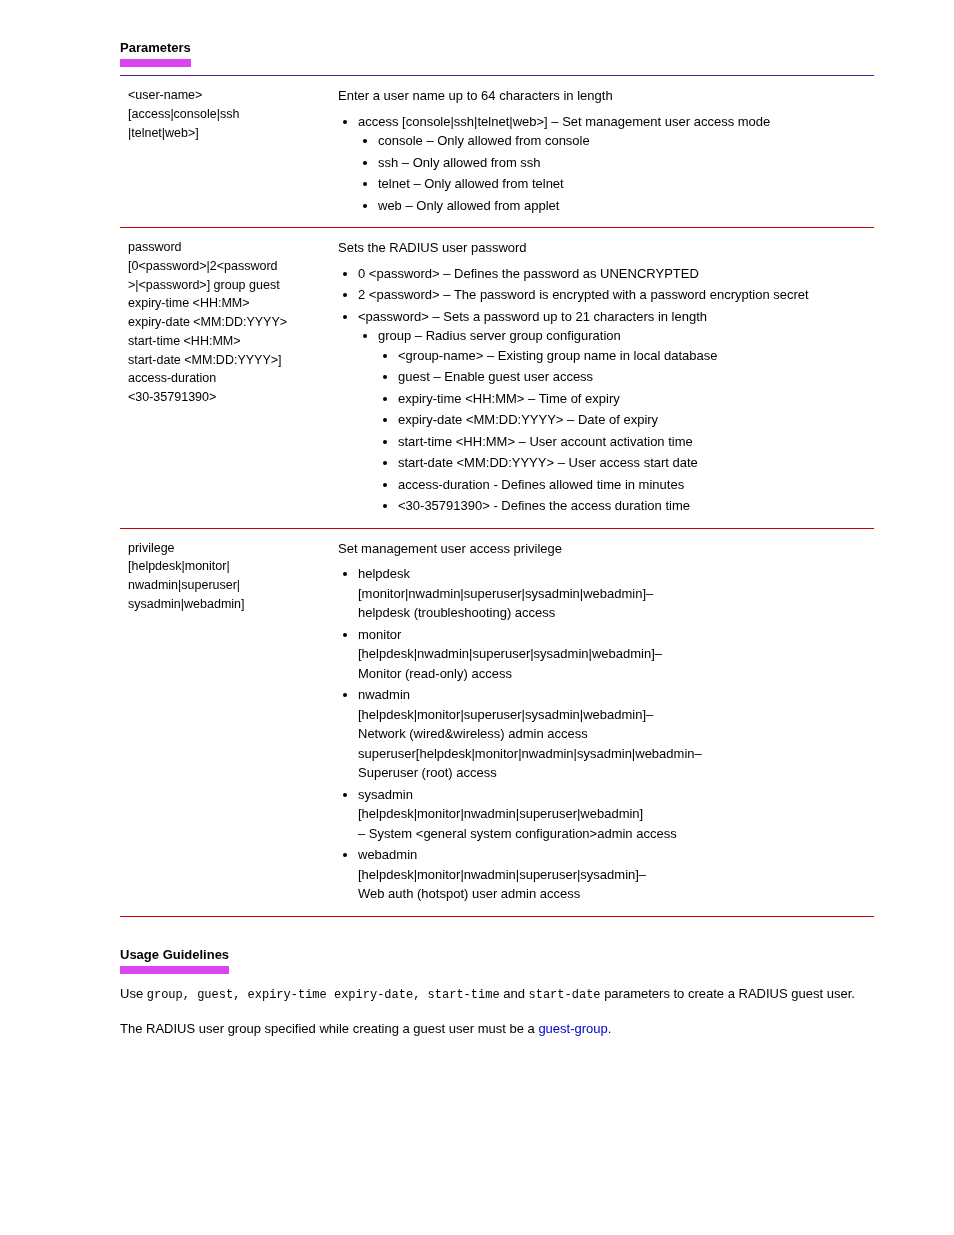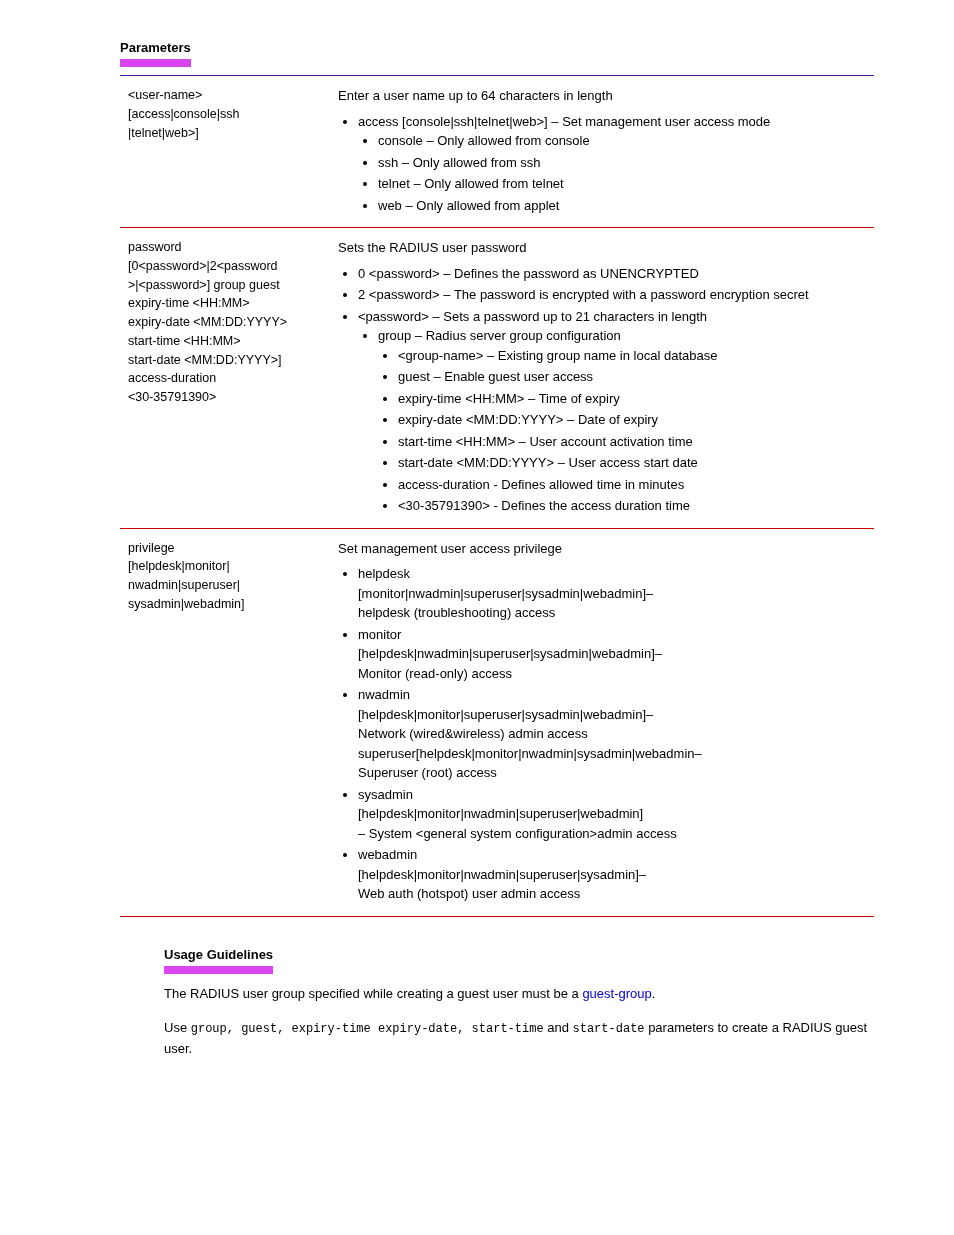--- a/index.html
+++ b/index.html
@@ -76,21 +76,20 @@
       padding-left: 20px;
     }
     .right-cell li {
       margin-bottom: 2px;
     }
     .top-text {
       margin-bottom: 6px;
     }
     .usage-section {
       margin-top: 10px;
-      margin-left: 44px;
     }
     .usage-section .section-title {
       margin-bottom: 10px;
     }
     .usage-text {
       font-size: 13px;
       line-height: 1.6;
       margin-bottom: 14px;
     }
     code {
@@ -208,20 +207,20 @@
         </td>
       </tr>
     </tbody>
       </table>
   </div>
 
   <div class="usage-section">
     <div class="section-title">Usage Guidelines</div>
 
     <p class="usage-text">
+      <span>Use </span><code>group, guest, expiry-time expiry-date, start-time</code><span> and </span><code>start-date</code><span> parameters to create a RADIUS guest user.</span>
+    </p>
+
+    <p class="usage-text">
       <span>The RADIUS user group specified while creating a guest user must be a </span><a href="#">guest-group</a><span>.</span>
-    </p>
-
-    <p class="usage-text">
-      <span>Use </span><code>group, guest, expiry-time expiry-date, start-time</code><span> and </span><code>start-date</code><span> parameters to create a RADIUS guest user.</span>
     </p>
   </div>
 </div>
 
 </body></html>

